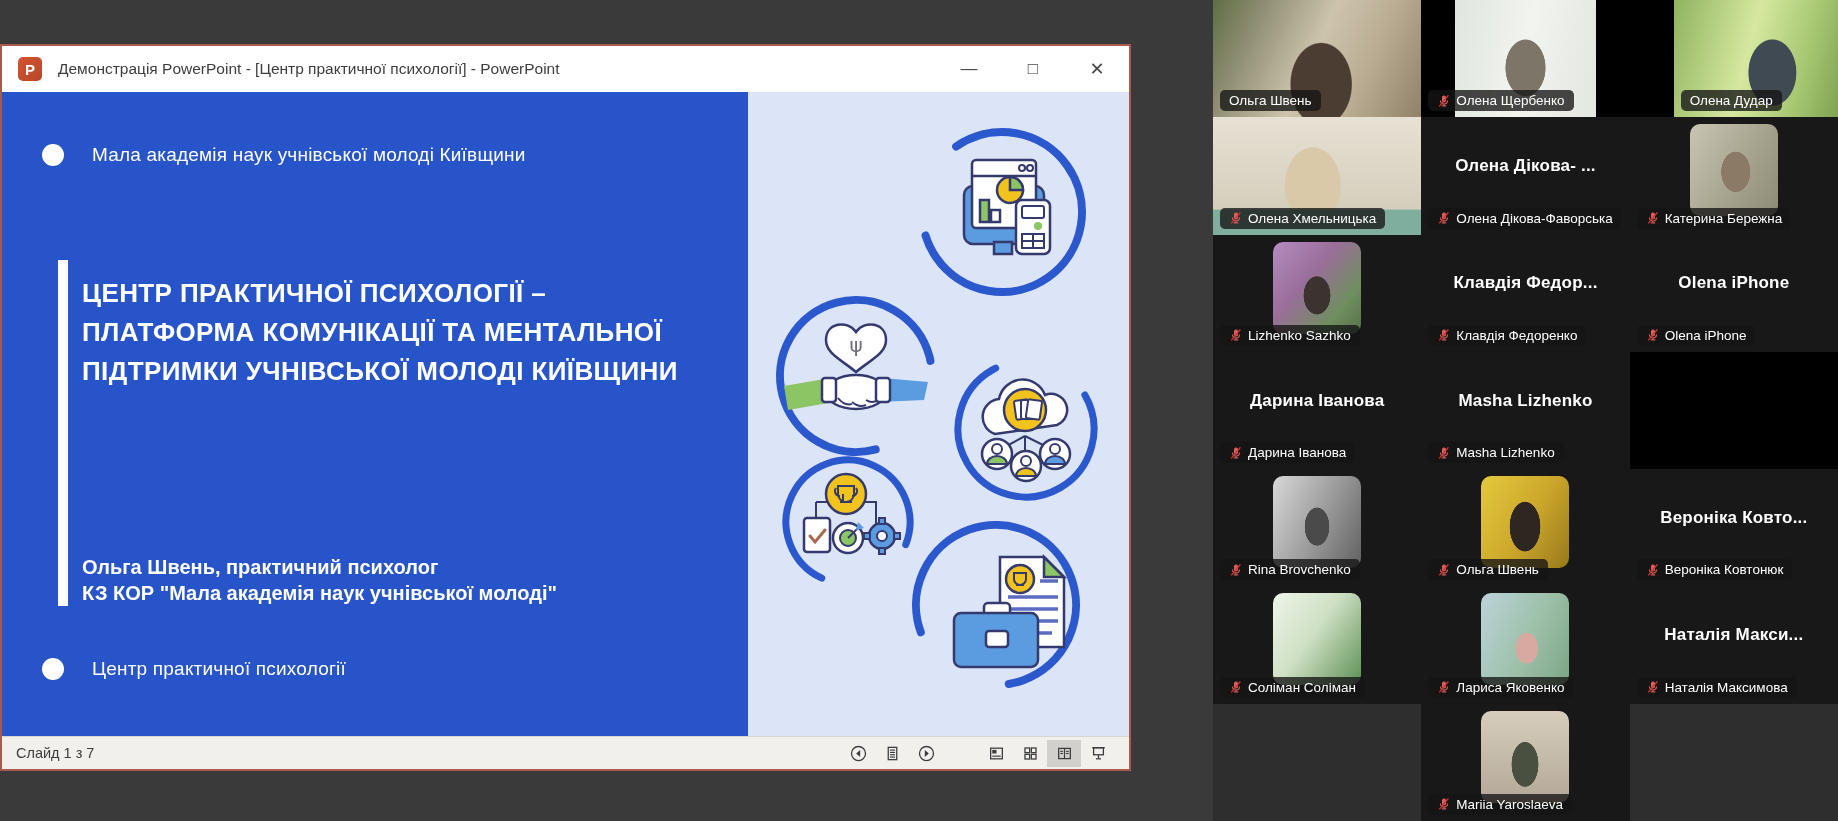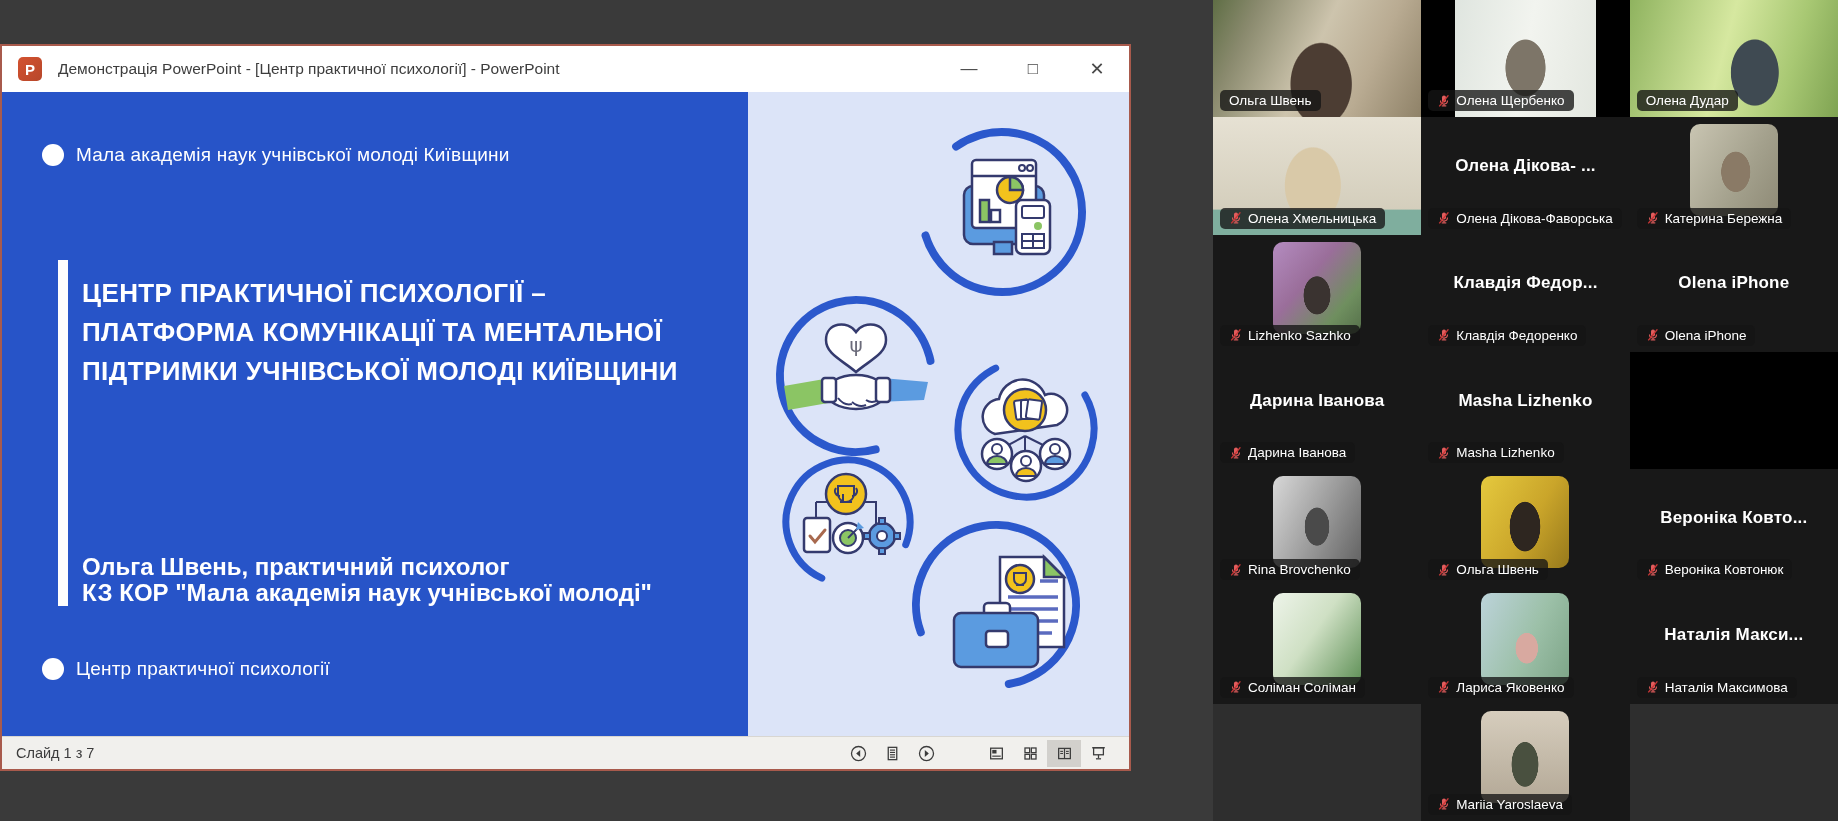--- a/index.html
+++ b/index.html
@@ -19,29 +19,29 @@
   .title-text{margin-left:16px;font-size:15.5px;color:#3d3d3d;}
   .win-controls{margin-left:auto;display:flex;align-items:center;height:100%;}
   .win-btn{width:64px;height:100%;display:flex;align-items:center;justify-content:center;
            font-size:17px;color:#4a4a4a;cursor:default;}
   .win-btn.close{font-size:18px;}
 
   .slide-canvas{flex:1 1 auto;display:flex;min-height:0;}
   .slide-left{width:746px;background:#2754c8;position:relative;color:#fff;}
   .slide-right{flex:1;background:#dce4f8;position:relative;}
 
-  .bullet-row{position:absolute;display:flex;align-items:center;gap:12px;}
+  .bullet-row{position:absolute;display:flex;align-items:center;gap:28px;}
   .bullet-dot{width:22px;height:22px;border-radius:50%;background:#fff;flex:0 0 auto;}
   .bullet-text{font-size:19px;font-weight:500;letter-spacing:.2px;}
   .bullet-top{left:40px;top:52px;}
   .bullet-bottom{left:40px;top:566px;justify-content:center;}
 
   .accent-bar{position:absolute;left:56px;top:168px;width:10px;height:346px;background:#fdfdfd;}
   .slide-title{position:absolute;left:80px;top:182px;font-weight:700;font-size:26px;line-height:39px;letter-spacing:.4px;}
-  .presenter{position:absolute;left:80px;top:462px;font-size:24px;font-weight:600;line-height:26px;}
+  .presenter{position:absolute;left:80px;top:462px;font-size:20px;font-weight:600;line-height:26px;}
 
   .illus{position:absolute;}
 
   
   .statusbar{flex:0 0 auto;height:33px;background:#f1f0ed;border-top:1px solid #d8d6d2;
              display:flex;align-items:center;font-size:14.5px;color:#3c3c3c;}
   .slide-indicator{margin-left:14px;}
   .sb-icons{margin-left:auto;display:flex;align-items:center;margin-right:14px;}
   .sb-btn{width:34px;height:27px;display:flex;align-items:center;justify-content:center;}
   .sb-btn.active{background:#d2d0cc;}
@@ -284,21 +284,21 @@
           <svg width="14" height="14" viewBox="0 0 16 16">
             <path d="M8 1.8a2.3 2.3 0 0 1 2.3 2.3v3.2a2.3 2.3 0 0 1-4.6 0V4.1A2.3 2.3 0 0 1 8 1.8z" fill="#e25d5d"></path>
             <path d="M4 7.4a4 4 0 0 0 8 0" fill="none" stroke="#e25d5d" stroke-width="1.3"></path>
             <line x1="8" y1="11.4" x2="8" y2="13.4" stroke="#e25d5d" stroke-width="1.3"></line>
             <line x1="5.4" y1="13.6" x2="10.6" y2="13.6" stroke="#e25d5d" stroke-width="1.3"></line>
             <line x1="2.6" y1="14.2" x2="13" y2="1.6" stroke="#c93636" stroke-width="1.6"></line>
           </svg>
           <span>Олена Щербенко</span>
         </div>
       </div>
-      <div class="tile videobg" style="grid-area: 1 / 3;">
+      <div class="tile videobg" style="grid-area: 1 / 3; margin-left: 44px;">
         <div class="video" style="background: radial-gradient(42px 58px at 60% 62%, rgb(63, 74, 82) 0%, rgb(63, 74, 82) 56%, transparent 58%), linear-gradient(105deg, rgb(143, 179, 95), rgb(214, 232, 160) 45%, rgb(168, 200, 115) 75%, rgb(127, 163, 82));"></div>
         <div class="label">
           <span>Олена Дудар</span>
         </div>
       </div>
       <div class="tile videobg" style="grid-area: 2 / 1;">
         <div class="video" style="background: linear-gradient(transparent 78%, rgb(127, 174, 158) 79%), radial-gradient(50px 68px at 48% 58%, rgb(217, 201, 168) 0%, rgb(217, 201, 168) 55%, transparent 57%), linear-gradient(rgb(230, 225, 211), rgb(207, 201, 182));"></div>
         <div class="label">
           <svg width="14" height="14" viewBox="0 0 16 16">
             <path d="M8 1.8a2.3 2.3 0 0 1 2.3 2.3v3.2a2.3 2.3 0 0 1-4.6 0V4.1A2.3 2.3 0 0 1 8 1.8z" fill="#e25d5d"></path>

